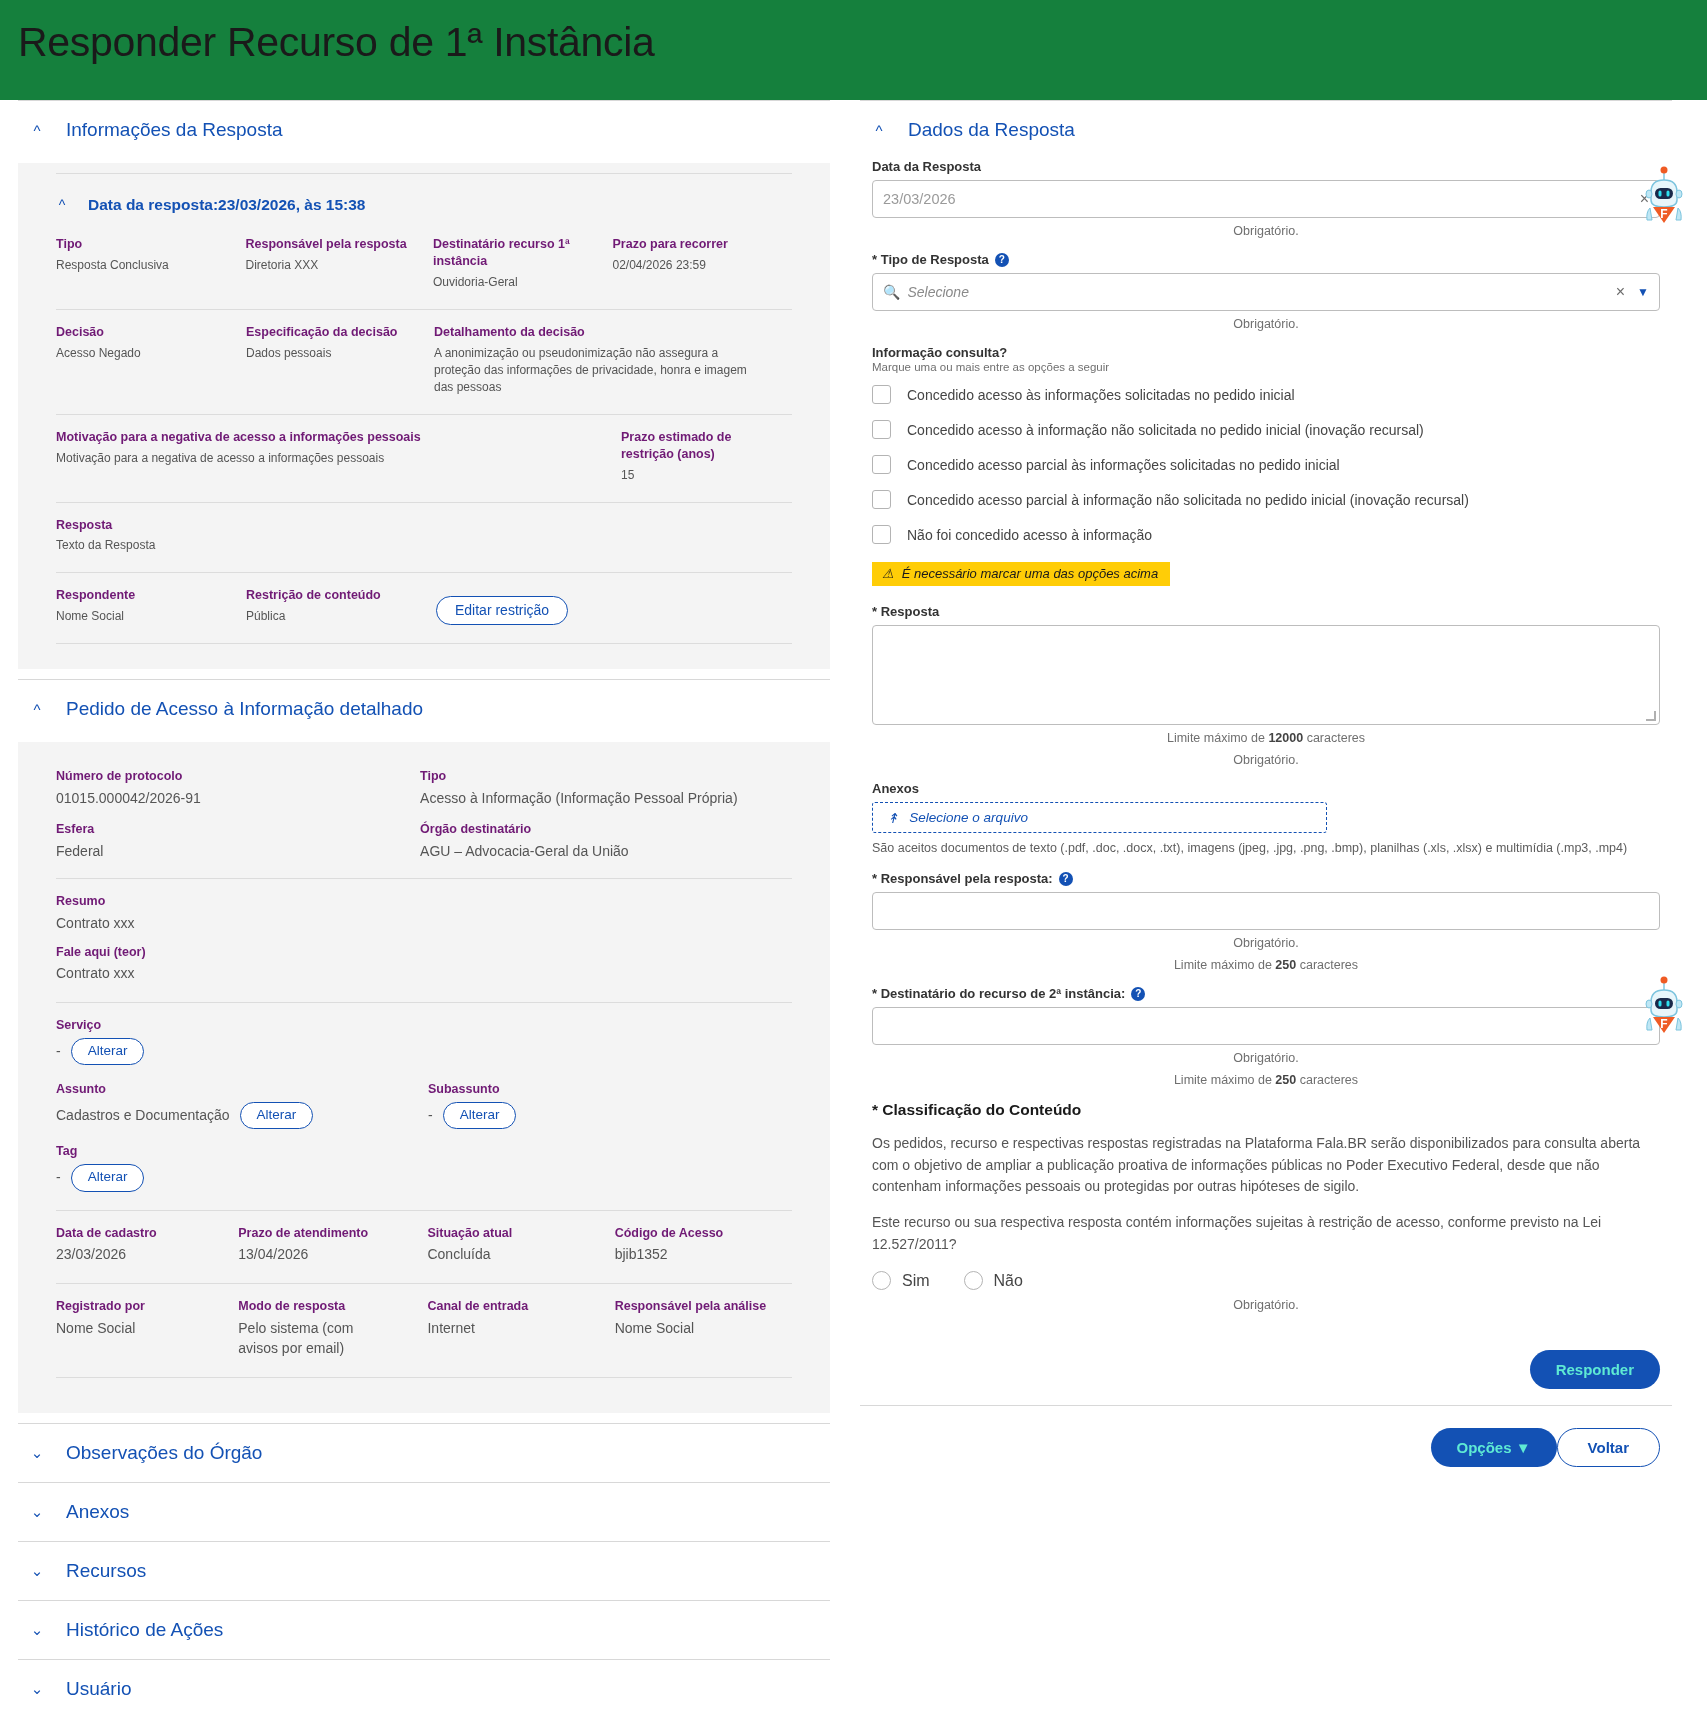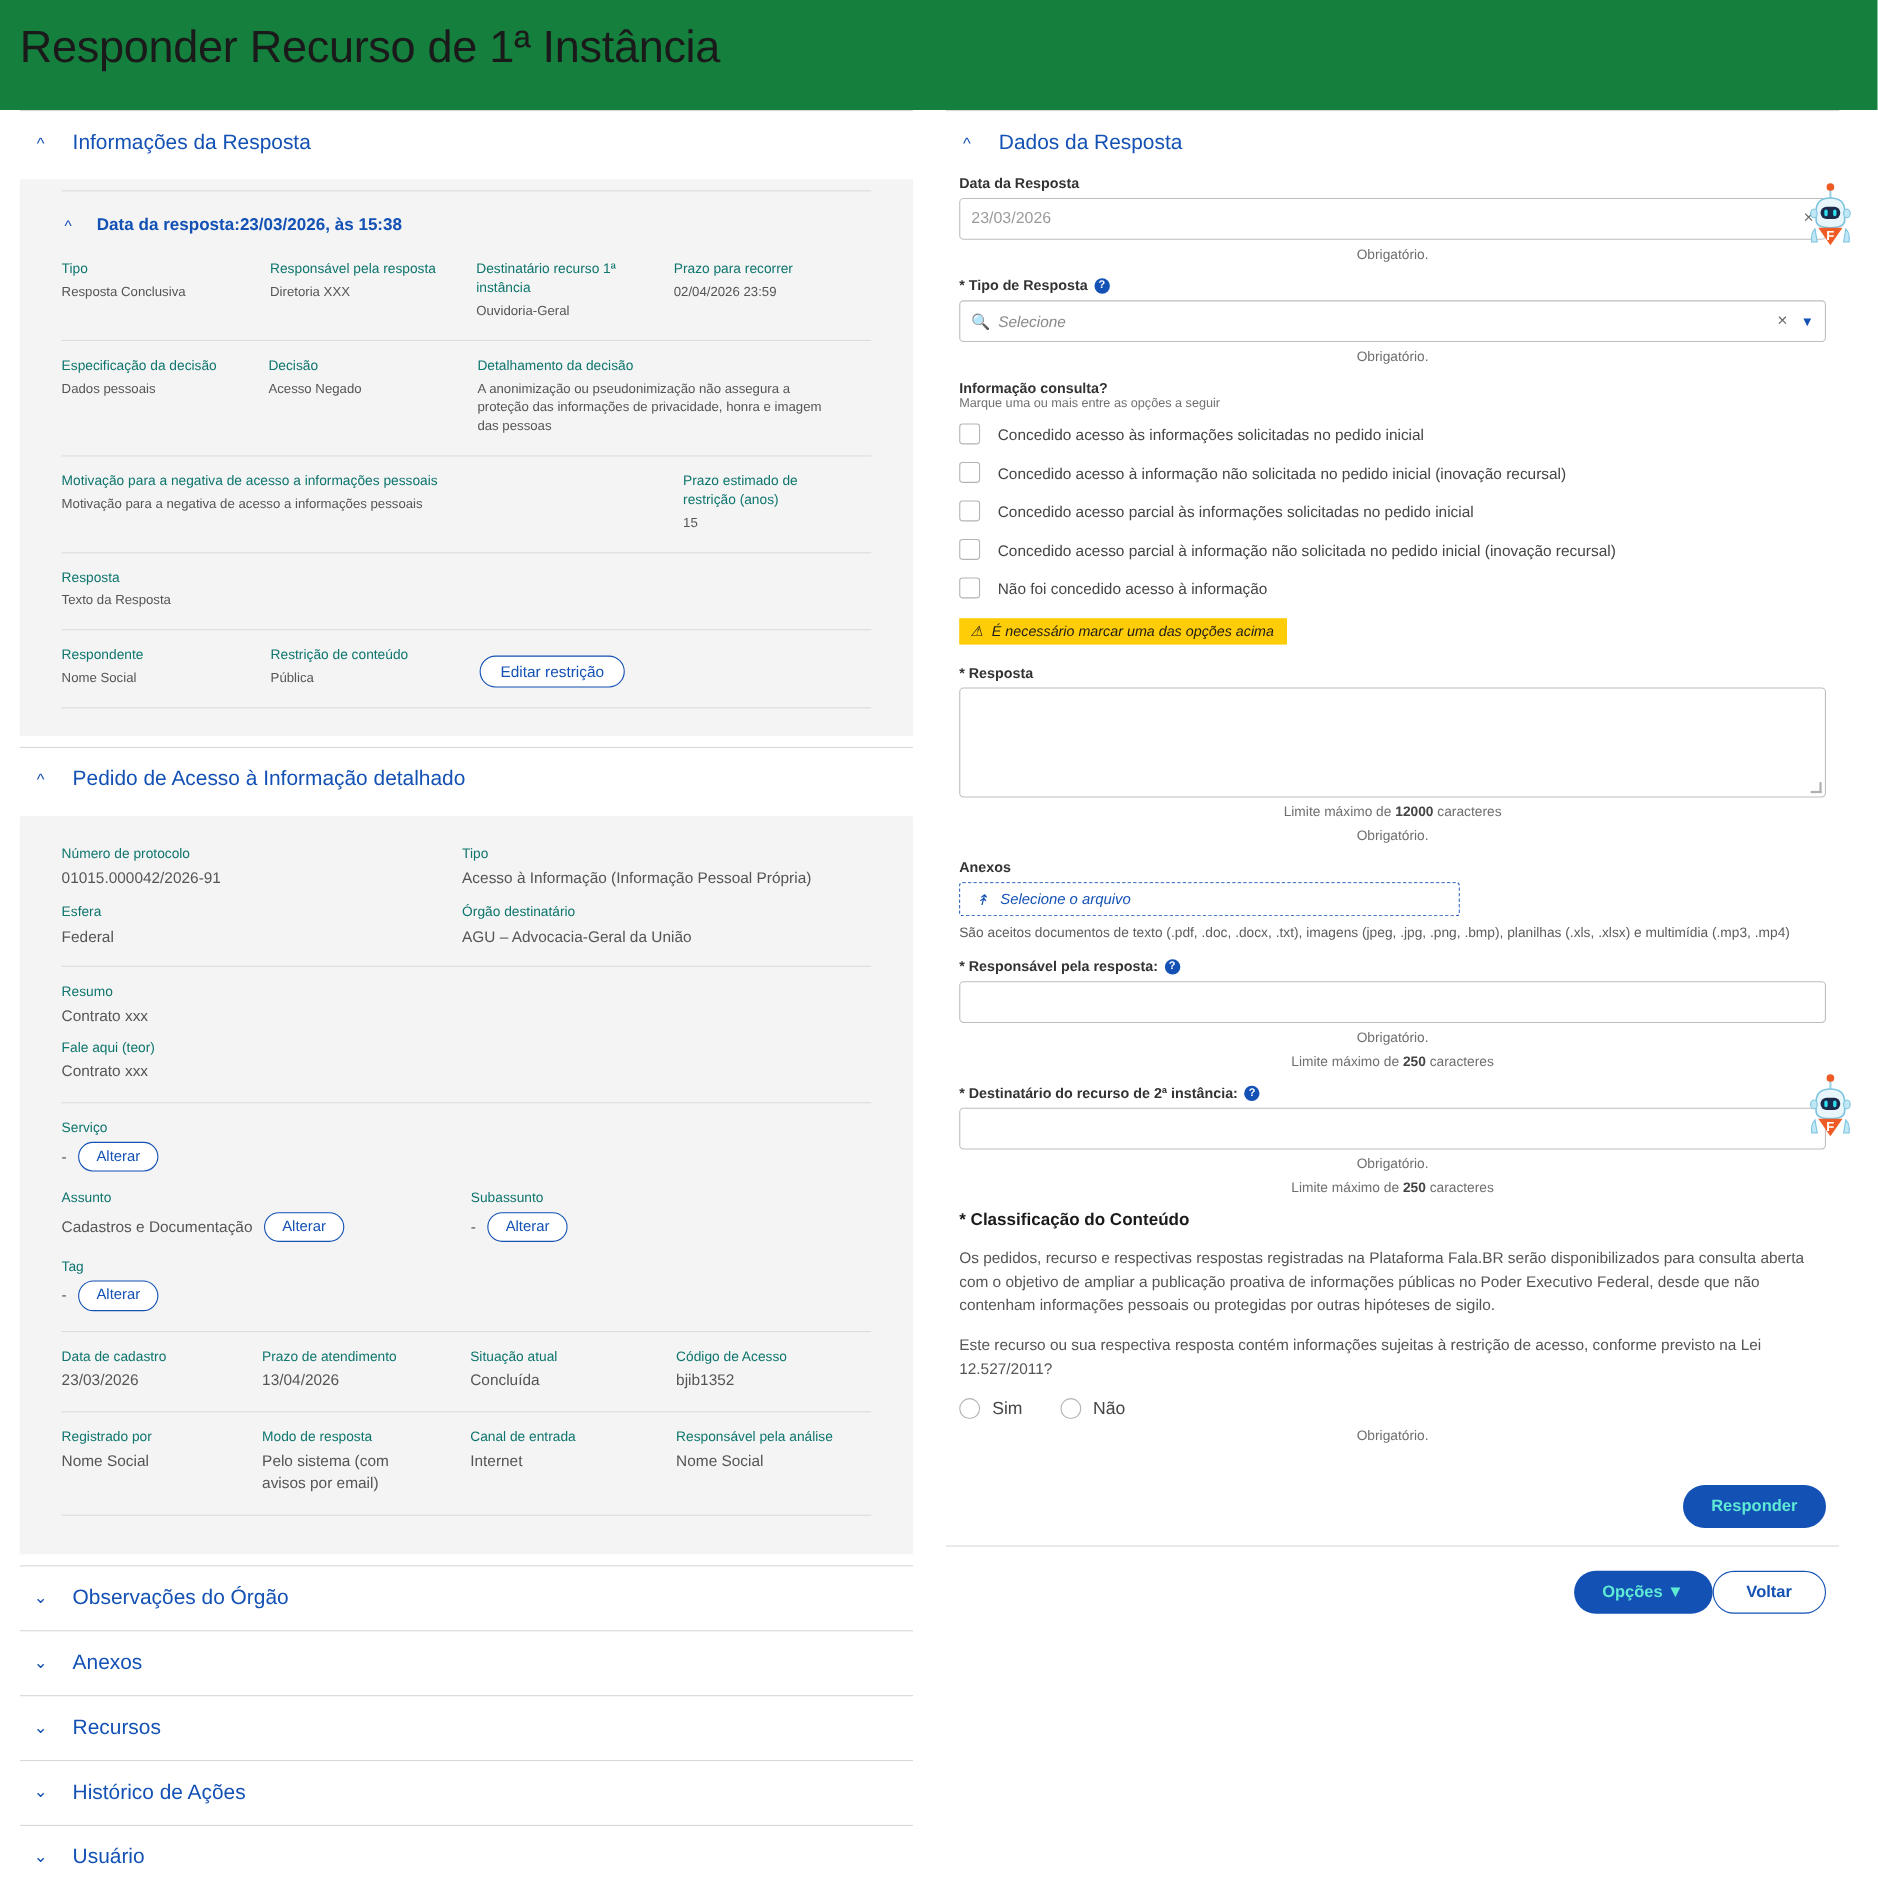--- a/index.html
+++ b/index.html
@@ -82,22 +82,22 @@
 
   .row {
     display: flex;
     padding: 14px 0 18px 0;
     border-top: 1px solid #dcdcdc;
   }
   .row.first { border-top: none; padding-top: 4px; }
   .cell { padding-right: 16px; }
   .lbl {
     font-size: 12.5px;
-    font-weight: 400;
-    color: #0f766e;
+    font-weight: 700;
+    color: #701a75;
     line-height: 1.35;
     margin-bottom: 4px;
   }
   .val {
     font-size: 12px;
     font-weight: 400;
     color: #555555;
     line-height: 1.42;
   }
   .val.small { font-size: 14px; }
@@ -324,27 +324,27 @@
             <div class="lbl">Destinatário recurso 1ª instância</div>
             <div class="val">Ouvidoria-Geral</div>
           </div>
           <div class="cell" style="width:180px">
             <div class="lbl">Prazo para recorrer</div>
             <div class="val">02/04/2026 23:59</div>
           </div>
         </div>
 
         <div class="row">
+          <div class="cell" style="width:190px">
+            <div class="lbl">Decisão</div>
+            <div class="val">Acesso Negado</div>
+          </div>
           <div class="cell" style="width:188px">
             <div class="lbl">Especificação da decisão</div>
             <div class="val">Dados pessoais</div>
-          </div>
-          <div class="cell" style="width:190px">
-            <div class="lbl">Decisão</div>
-            <div class="val">Acesso Negado</div>
           </div>
           <div class="cell" style="width:345px">
             <div class="lbl">Detalhamento da decisão</div>
             <div class="val">A anonimização ou pseudonimização não assegura a proteção das informações de privacidade, honra e imagem das pessoas</div>
           </div>
         </div>
 
         <div class="row">
           <div class="cell" style="width:565px">
             <div class="lbl">Motivação para a negativa de acesso a informações pessoais</div>

